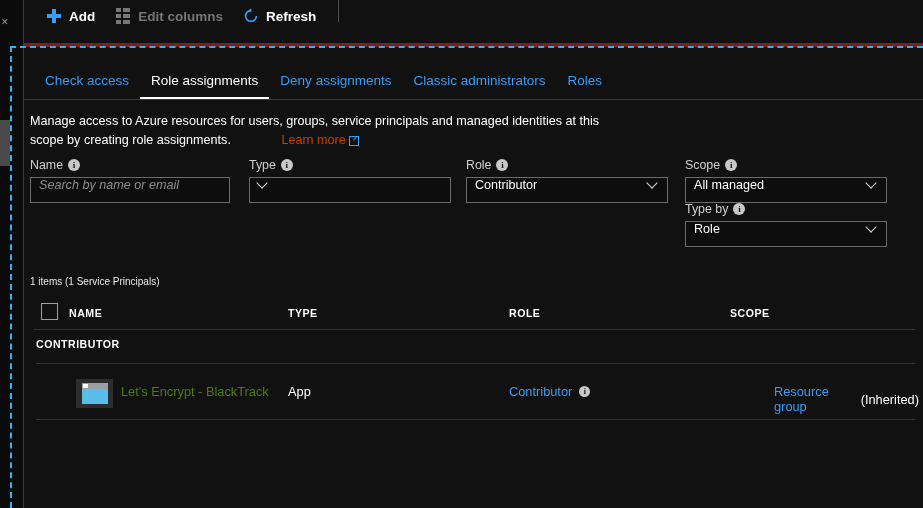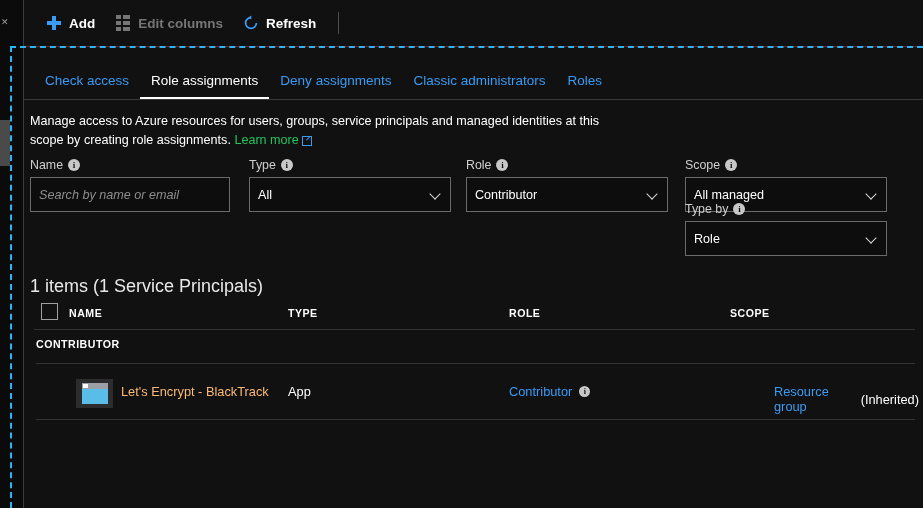--- a/index.html
+++ b/index.html
@@ -42,22 +42,22 @@
     z-index: 30;
   }
   .dash-frame.right-only {
     left: 10px; top: 46px; width: 913px; height: 462px;
     border: none; border-left: 2px dashed #29b6f6; border-top: 2px dashed #29b6f6;
   }
 
   
   .cmdbar {
     position: absolute; left: 24px; top: 0; right: 0; height: 47px;
-    border-bottom: 1px solid #7f1d1d;
-    display: flex; align-items: center;
+    border-bottom: 4px solid #7f1d1d;
+    display: flex; align-items: flex-start;
     padding-left: 12px;
   }
   .cmd {
     display: flex; align-items: center; gap: 7px;
     height: 32px; padding: 0 10px;
     font-size: 13.5px; white-space: nowrap;
   }
   .cmd.enabled { color: #ffffff; font-weight: bold; cursor: pointer; }
   .cmd.disabled { color: #767676; font-weight: bold; }
   .cmd-ico { display: inline-flex; align-items: center; justify-content: center; width: 16px; height: 16px; }
@@ -96,21 +96,21 @@
   }
   .tab.active { color: #ffffff; border-bottom-color: #ffffff; margin-top: 8px; }
 
   
   .body { position: absolute; left: 24px; top: 100px; right: 0; bottom: 0; }
 
   .desc {
     position: absolute; left: 6px; top: 12px; width: 600px;
     font-size: 12.6px; line-height: 19px; color: #ffffff;
   }
-  .desc .lnk { color: #22c55e; cursor: pointer; }
+  .desc .lnk { color: #c2410c; cursor: pointer; margin-left: 47px; }
   .ext-ico { display: inline-block; width: 9px; height: 9px; margin-left: 3px;
              position: relative; vertical-align: baseline; }
   .ext-ico:before {
     content: ''; position: absolute; left: 0; top: 1px; width: 8px; height: 8px;
     border: 1px solid #3b9bf5;
   }
   .ext-ico:after {
     content: ''; position: absolute; left: 3px; top: 1px; width: 5px; height: 1px;
     background: #3b9bf5; transform: rotate(-45deg); transform-origin: right center;
   }
@@ -125,37 +125,37 @@
   .info-ico {
     display: inline-flex; align-items: center; justify-content: center;
     width: 12px; height: 12px; border-radius: 50%;
     background: #c8c8c8; color: #111111;
     font-size: 9px; font-weight: bold; font-family: "Liberation Serif", serif;
     line-height: 1;
   }
   .info-ico.sm { width: 11px; height: 11px; font-size: 8px; }
 
   .ctl {
-    height: 35px; border: 1px solid #6b6b6b; background: #0d0d0d;
-    display: flex; align-items: center; padding: 0 8px;
+    height: 26px; border: 1px solid #6b6b6b; background: #0d0d0d;
+    display: flex; padding: 0 8px;
     font-size: 12.6px; color: #ffffff; cursor: pointer;
   }
   .ctl.input { cursor: text; }
   .ctl .ph { color: #8d8d8d; font-style: italic; }
   .ctl .val { flex: 1; }
   .chev { width: 11px; height: 11px; position: relative; flex: none; }
   .chev:before {
     content: ''; position: absolute; left: 0px; top: 1px;
     width: 7px; height: 7px;
     border-right: 1.6px solid #d6d6d6; border-bottom: 1.6px solid #d6d6d6;
     transform: rotate(45deg);
   }
 
   
-  .itemcount { position: absolute; left: 6px; top: 176px; font-size: 18px; color: #e8e8e8; }
+  .itemcount { position: absolute; left: 6px; top: 176px; font-size: 10px; color: #e8e8e8; }
 
   
   .tbl { position: absolute; left: 6px; top: 200px; right: 4px; }
   .thead { position: relative; height: 30px; }
   .th {
     position: absolute; top: 7px;
     font-size: 10.6px; font-weight: bold; letter-spacing: 0.5px; color: #ffffff;
   }
   .chk {
     position: absolute; left: 11px; top: 3px;
@@ -175,21 +175,21 @@
   .app-ico {
     position: absolute; left: 46px; top: 15px;
     width: 37px; height: 29px; background: #2c2c2c;
     display: flex; align-items: center; justify-content: center;
   }
   .app-ico .win { position: relative; width: 26px; height: 21px; background: #59bde8; }
   .app-ico .win .bar { position: absolute; left: 0; top: 0; width: 26px; height: 6px; background: #9aa0a6; }
   .app-ico .win .dot { position: absolute; left: 1.5px; top: 1px; width: 5px; height: 4px; background: #ffffff; }
 
   .cell { position: absolute; top: 20px; font-size: 12.8px; }
-  .cell.link { color: #fdba74; cursor: pointer; }
+  .cell.link { color: #4d7c0f; cursor: pointer; }
   .cell.plain { color: #ffffff; }
   .cell-flex { display: flex; align-items: center; gap: 7px; }
 </style>
 </head>
 <body>
 
 <div id="root">
 
   <div class="left-rail">
     <div class="rail-close">✕</div>
@@ -259,21 +259,20 @@
           <span class="ph">Search by name or email</span>
         </div>
       </div>
 
       <div class="fcol" style="left:225px; top:0; width:202px;">
         <div class="flabel">
           <span>Type</span>
           <span class="info-ico">i</span>
         </div>
         <div class="ctl">
-          <span class="val">All</span>
           <span class="chev"></span>
         </div>
       </div>
 
       <div class="fcol" style="left:442px; top:0; width:202px;">
         <div class="flabel">
           <span>Role</span>
           <span class="info-ico">i</span>
         </div>
         <div class="ctl">

